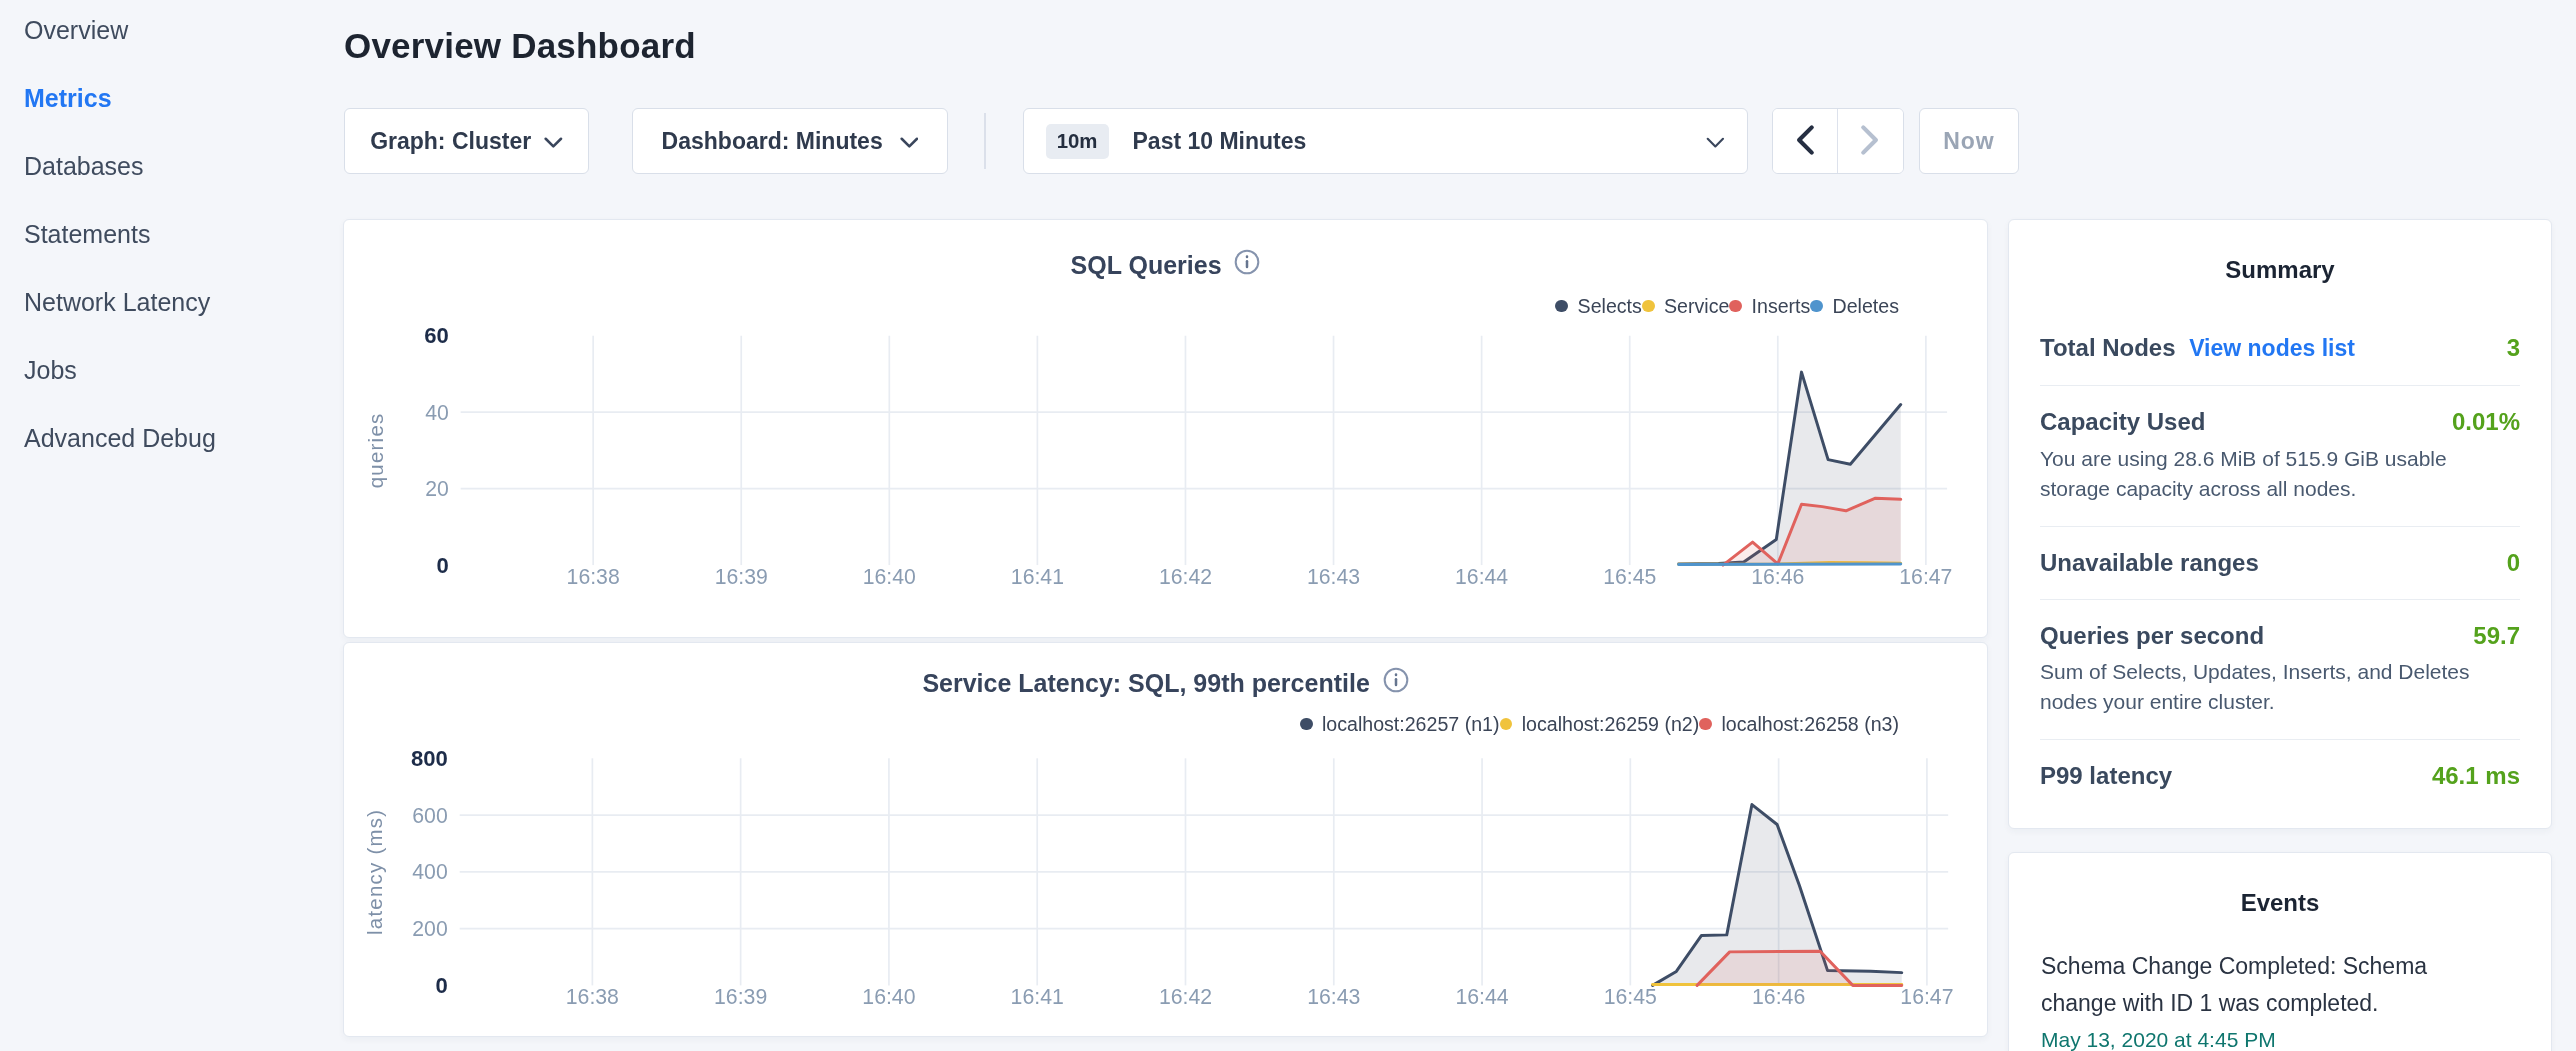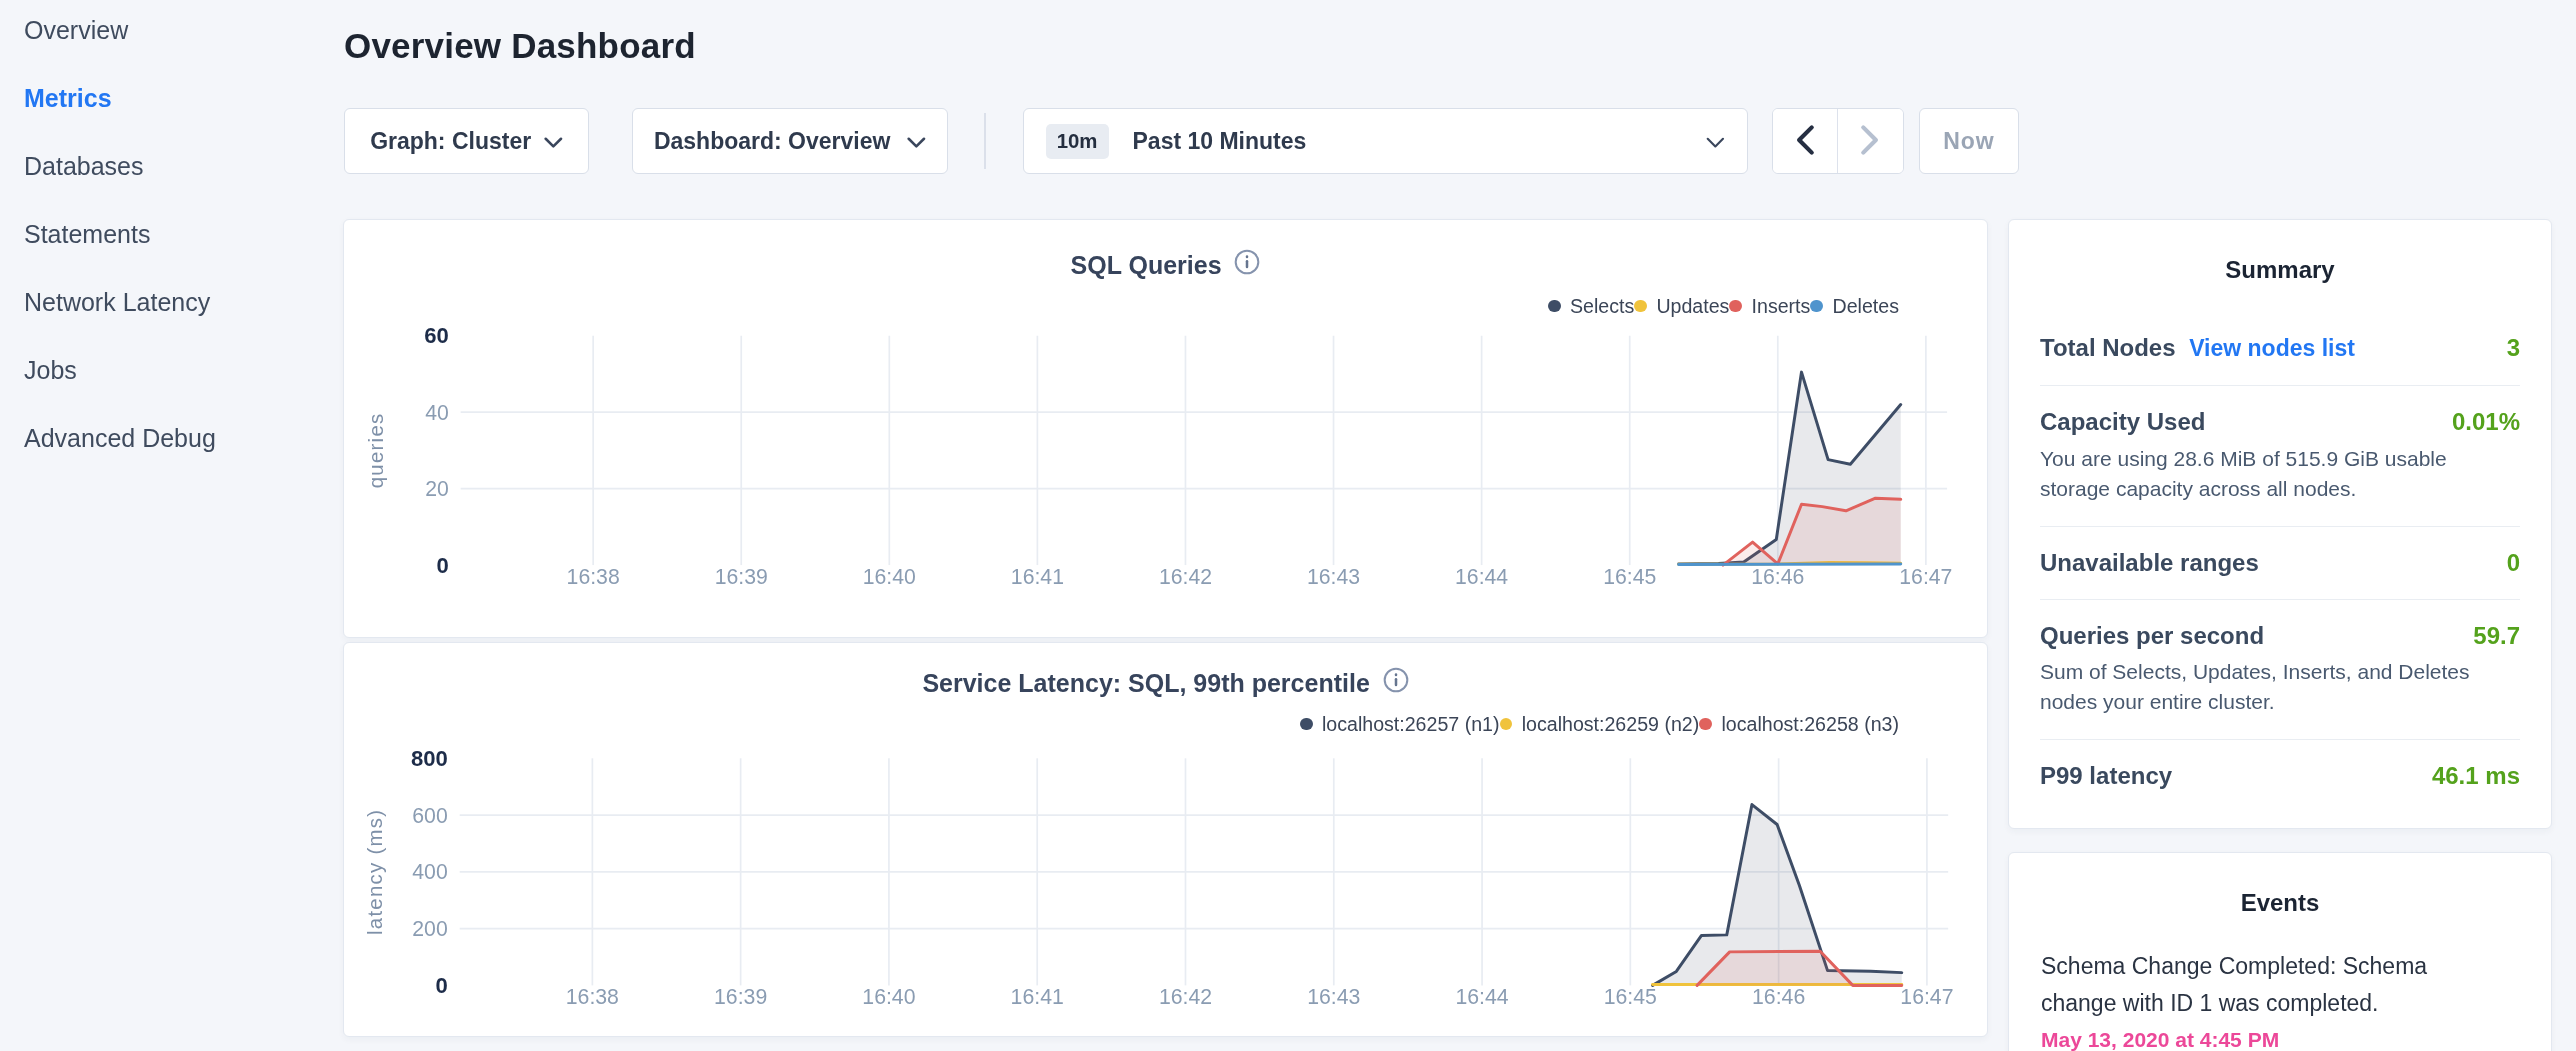--- a/index.html
+++ b/index.html
@@ -76,21 +76,21 @@
   .srow:last-child { border-bottom:none; }
   .srow-head { display:flex; align-items:baseline; font-size:24px;
                font-weight:700; color:#3a495e; line-height:29px; }
   .srow-link { margin-left:13.6px; color:#2277f3; font-weight:600; font-size:23px;
                cursor:pointer; text-decoration:none; }
   .srow-value { margin-left:auto; color:#54a21c; white-space:nowrap; }
   .srow-sub { margin-top:7.7px; font-size:21px; line-height:30px; color:#49596f;
               font-weight:400; }
   .event-item { margin:31px 32px 0; }
   .event-text { width:408px; font-size:23px; line-height:37px; color:#2a3342; }
-  .event-time { margin-top:6px; font-size:21px; color:#ec4899;font-weight:bold; }
+  .event-time { margin-top:6px; font-size:21px; color:#0f766e; }
 </style>
 </head>
 <body>
 
 <div class="root">
 
   <nav class="sidebar">
     <ul>
         <li class="">Overview</li>
         <li class="active">Metrics</li>
@@ -107,21 +107,21 @@
   <div class="controls">
     <div class="ctrl-btn dd-graph">
       <span>Graph: Cluster</span>
       <span>
         <svg width="18.7" height="12" viewBox="0 0 22 14">
             <polyline points="2,2 11,11 20,2" fill="none" stroke="#3a465c" stroke-width="3" stroke-linecap="round" stroke-linejoin="round"></polyline>
           </svg>
       </span>
     </div>
     <div class="ctrl-btn dd-dash">
-      <span>Dashboard: Overview</span>
+      <span>Dashboard: Minutes</span>
       <span>
         <svg width="18.7" height="12" viewBox="0 0 22 14">
             <polyline points="2,2 11,11 20,2" fill="none" stroke="#3a465c" stroke-width="3" stroke-linecap="round" stroke-linejoin="round"></polyline>
           </svg>
       </span>
     </div>
     <div class="ctrl-divider"></div>
     <div class="ctrl-btn dd-time">
       <span class="time-badge">10m</span>
       <span class="time-label">Past 10 Minutes</span>
@@ -161,21 +161,21 @@
           </svg>
       </span>
     </div>
     <div class="legend-row">
         <span class="legend-item">
           <span class="legend-dot" style="background: rgb(62, 77, 102);"></span>
           <span>Selects</span>
         </span>
         <span class="legend-item">
           <span class="legend-dot" style="background: rgb(240, 195, 60);"></span>
-          <span>Updates</span>
+          <span>Service</span>
         </span>
         <span class="legend-item">
           <span class="legend-dot" style="background: rgb(224, 98, 93);"></span>
           <span>Inserts</span>
         </span>
         <span class="legend-item">
           <span class="legend-dot" style="background: rgb(79, 148, 205);"></span>
           <span>Deletes</span>
         </span>
       </div>

